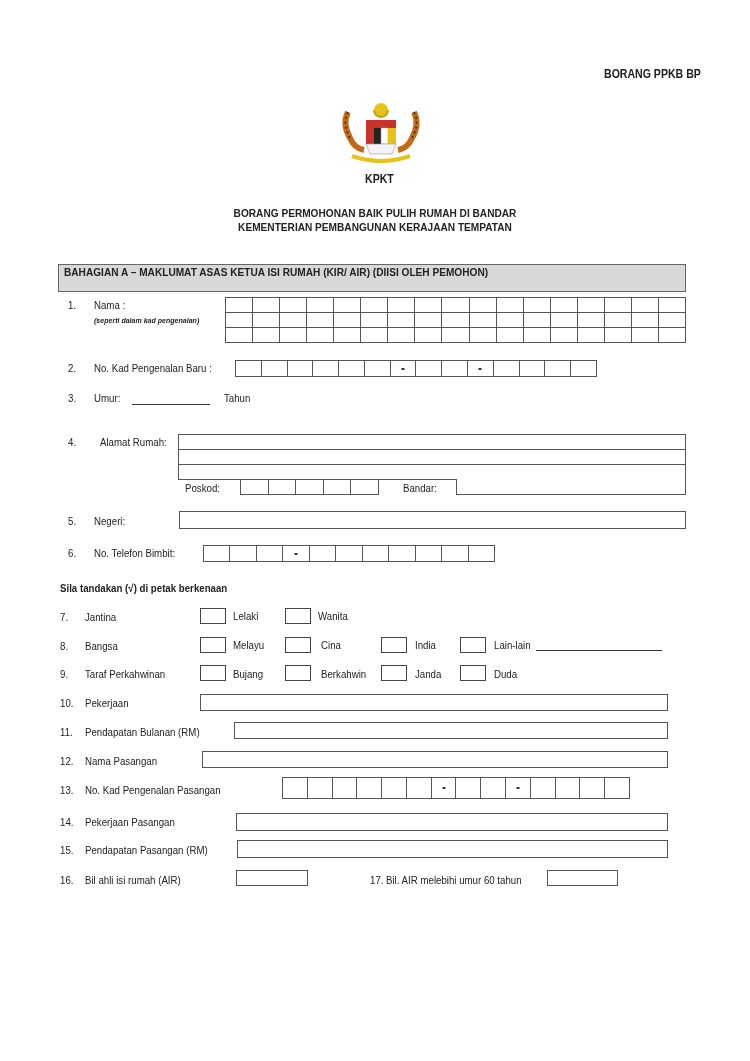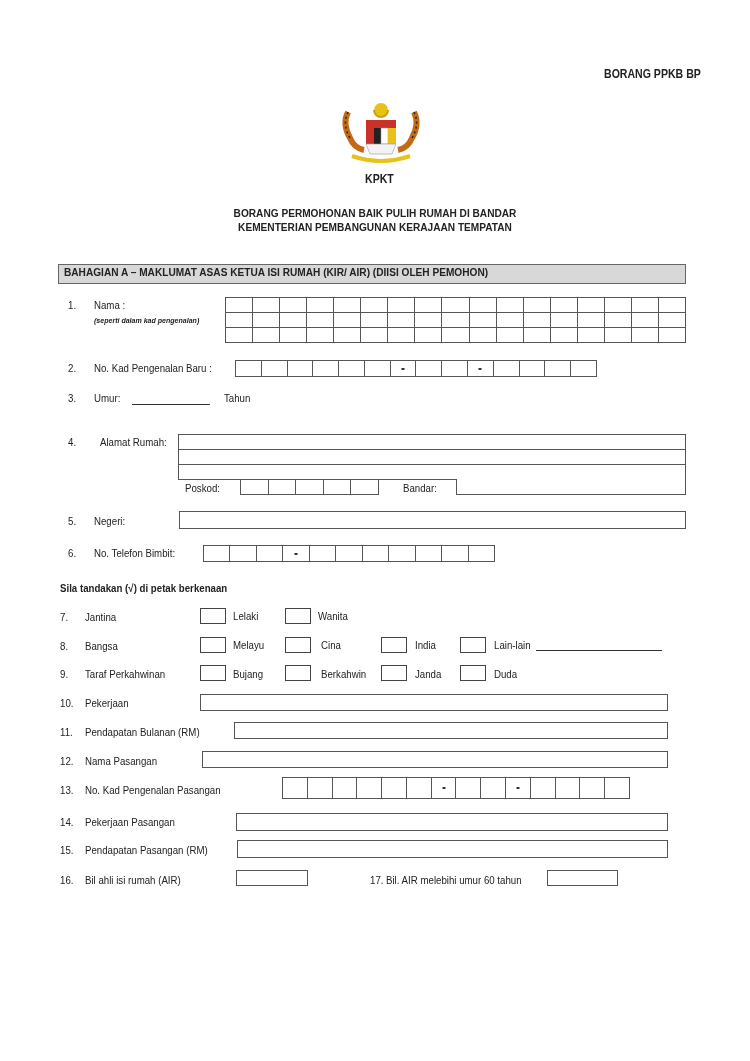--- a/index.html
+++ b/index.html
@@ -39,21 +39,21 @@
     <path d="M16 56 q29 10 58 0" fill="none" stroke="#e6c21a" stroke-width="4"></path>
   </svg>
 </div>
 <div class="abs t tb" style="left:365px;top:173px;font-size:12px;">KPKT</div>
 
 <div class="abs" style="left:0;top:206px;width:750px;text-align:center;">
   <div class="tb" style="font-size:11.5px;line-height:14px;transform:scaleX(0.88);">BORANG PERMOHONAN BAIK PULIH RUMAH DI BANDAR</div>
   <div class="tb" style="font-size:11.5px;line-height:14px;transform:scaleX(0.88);">KEMENTERIAN PEMBANGUNAN KERAJAAN TEMPATAN</div>
 </div>
 
-<div class="abs" style="left:58px;top:264px;width:628px;height:20px;background:#d8d8d8;border:1px solid #666;box-sizing:border-box;">
+<div class="abs" style="left:58px;top:264px;width:628px;height:28px;background:#d8d8d8;border:1px solid #666;box-sizing:border-box;">
   <div class="t tb" style="position:absolute;left:5px;top:1px;font-size:11.5px;">BAHAGIAN A – MAKLUMAT ASAS KETUA ISI RUMAH (KIR/ AIR) (DIISI OLEH PEMOHON)</div>
 </div>
 
 <div class="abs t" style="left:68px;top:299px;">1.</div>
 <div class="abs t" style="left:94px;top:299px;">Nama :</div>
 <div class="abs t tb" style="left:94px;top:314px;font-size:8px;font-style:italic;">(seperti dalam kad pengenalan)</div>
 <div class="grid" id="nameGrid" style="left:225px;top:297px;width:461px;height:46px;grid-template-columns:repeat(17,1fr);grid-template-rows:repeat(3,1fr);">
     <div></div>
     <div></div>
     <div></div>

